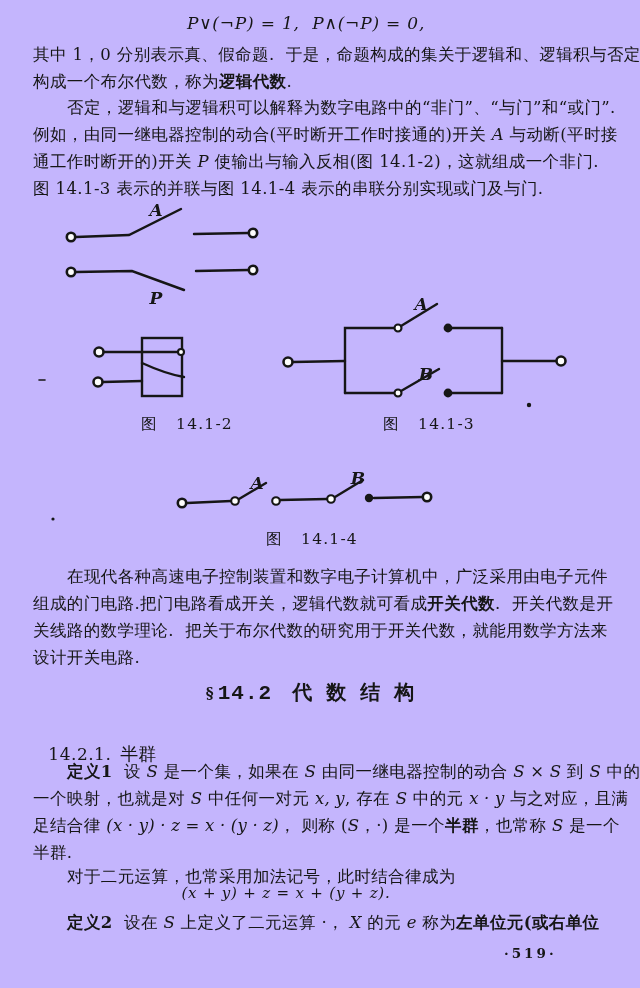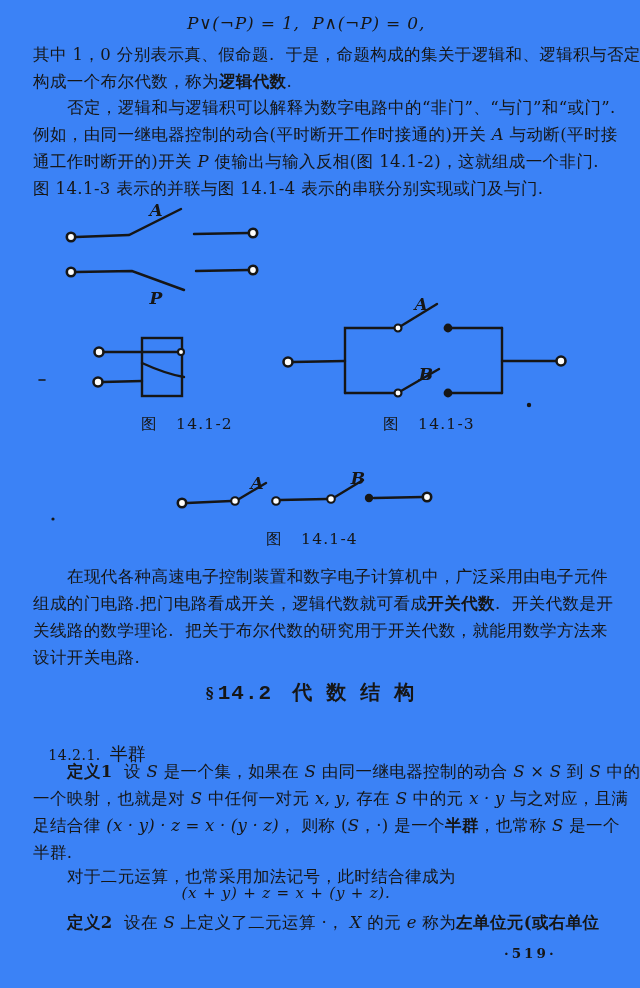--- a/index.html
+++ b/index.html
@@ -1,18 +1,18 @@
 <!DOCTYPE html>
 <html><head>
 <meta charset="utf-8">
 <style>
   html,body{margin:0;padding:0;}
   .page{
     position:relative; width:640px; height:988px;
-    background:#3b82f6; overflow:hidden;
+    background:#c4b5fd; overflow:hidden;
     font-family:"DejaVu Serif","Liberation Serif",serif;
     color:#161616;
   }
   .para{position:absolute; left:33px; width:580px; font-size:16.5px; line-height:27px;}
   .line{white-space:pre; letter-spacing:0.4px;}
   .line .b{font-weight:bold;}
   .line .i{font-style:italic; letter-spacing:0.2px;}
   .ind{padding-left:34px;}
   .math{
     position:absolute; text-align:center; white-space:pre;
@@ -21,21 +21,21 @@
   }
   .caption{
     position:absolute; white-space:pre; font-size:15.5px;
     letter-spacing:1.2px; font-weight:500;
   }
   .heading{position:absolute; left:0; width:634px; text-align:center; top:679px;}
   .heading .sec-mark{font-size:15px; font-weight:bold; vertical-align:1px;}
   .heading .sec-num{font-size:21px; font-weight:bold; letter-spacing:1px; margin-left:4px;font-family:Liberation Mono, monospace;}
   .heading .sec-title{font-size:20px; font-weight:bold; letter-spacing:14px; margin-left:20px;}
   .subheading{position:absolute; left:28px; top:723px; white-space:pre;}
-  .subheading .sub-num{font-size:14px; letter-spacing:0.5px;margin-top:16px;}
+  .subheading .sub-num{font-size:17px; letter-spacing:0.5px;margin-top:16px;}
   .subheading .sub-title{font-size:18px; margin-left:9px;}
   .page-number{
     position:absolute; left:504px; top:945px; font-size:13.5px;
     font-weight:bold; letter-spacing:3px; white-space:pre;
   }
   svg.figs{position:absolute; left:0; top:195px; width:640px; height:360px;}
   .wire{stroke:#161616; stroke-width:2.4; fill:none; stroke-linecap:round;}
   .wire-thin{stroke:#161616; stroke-width:1.6; fill:none; stroke-linecap:round;}
   .ring{stroke:#161616; stroke-width:2.6; fill:#fdfdfc;}
   .ring-sm{stroke:#161616; stroke-width:2.1; fill:#fdfdfc;}

